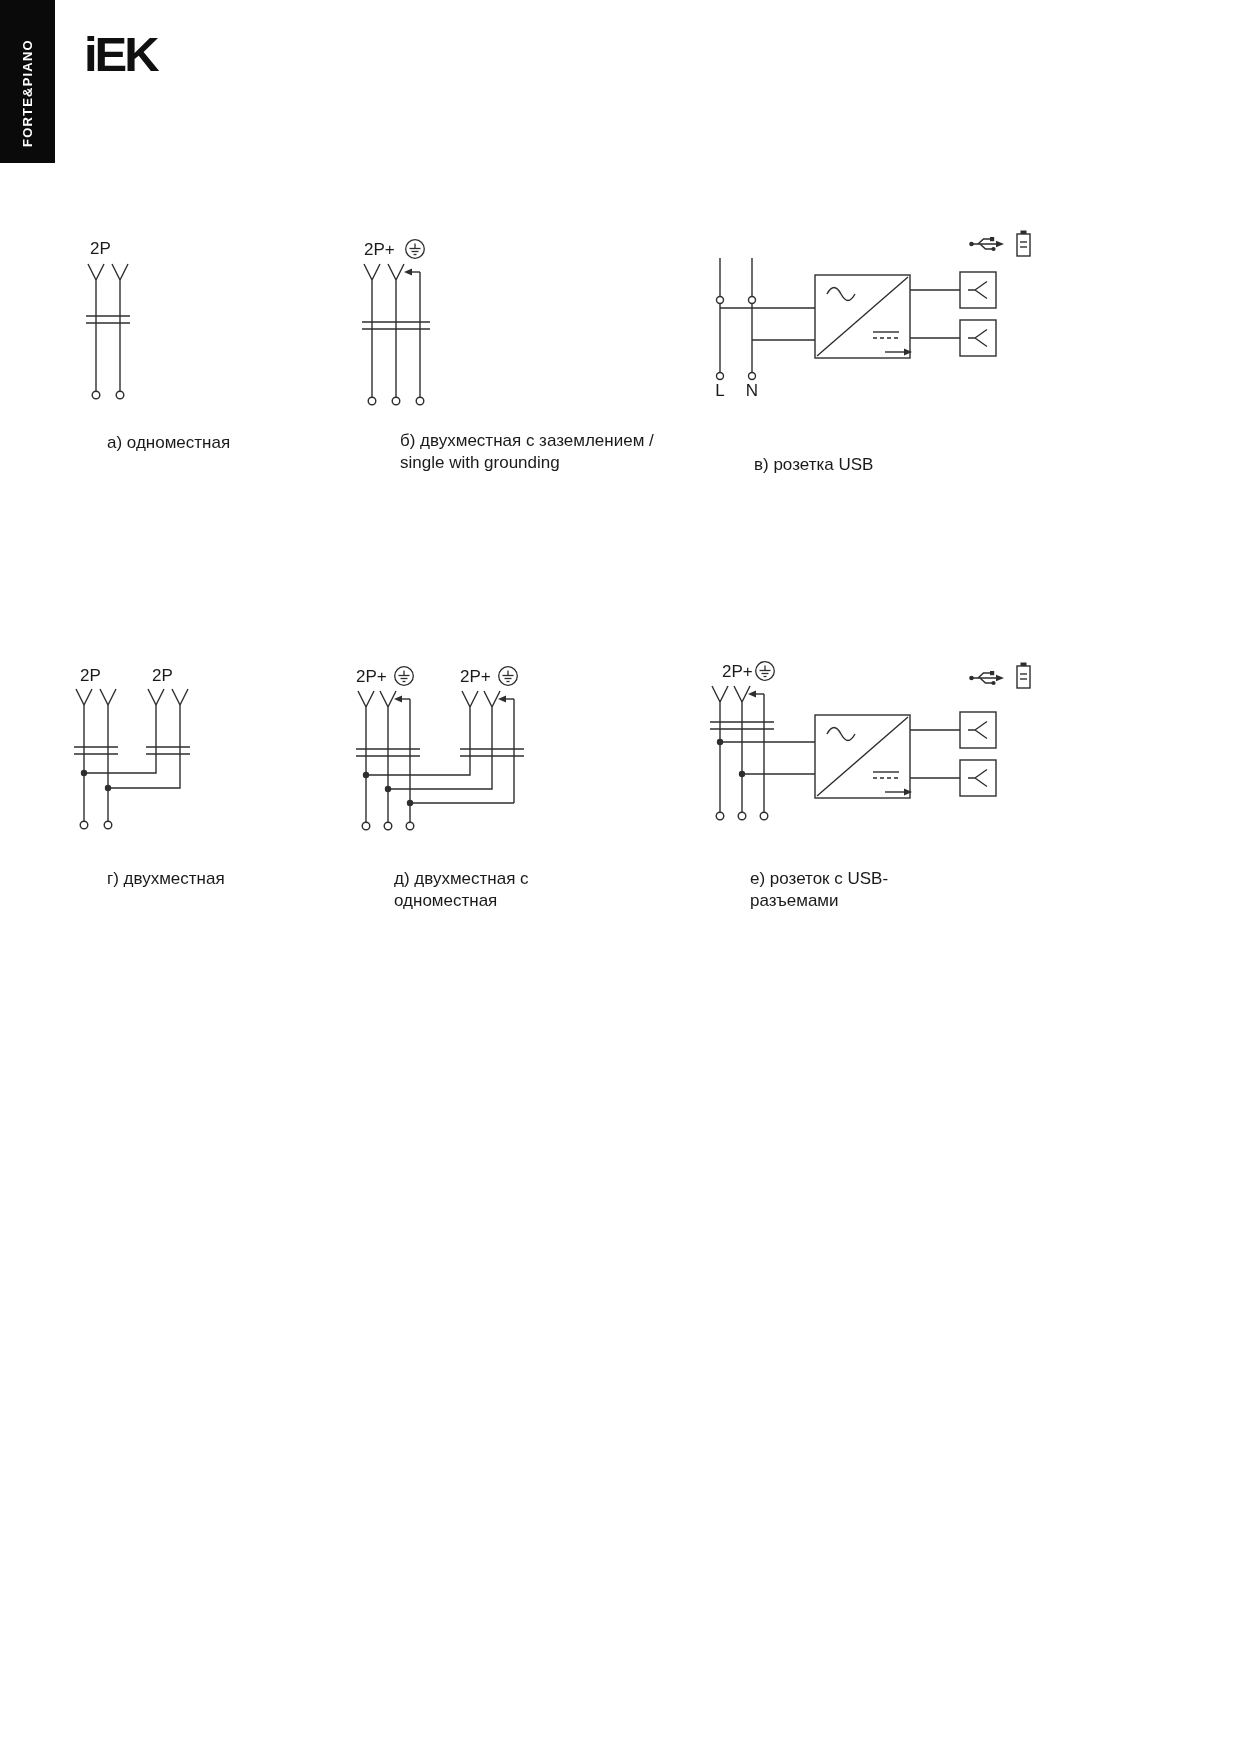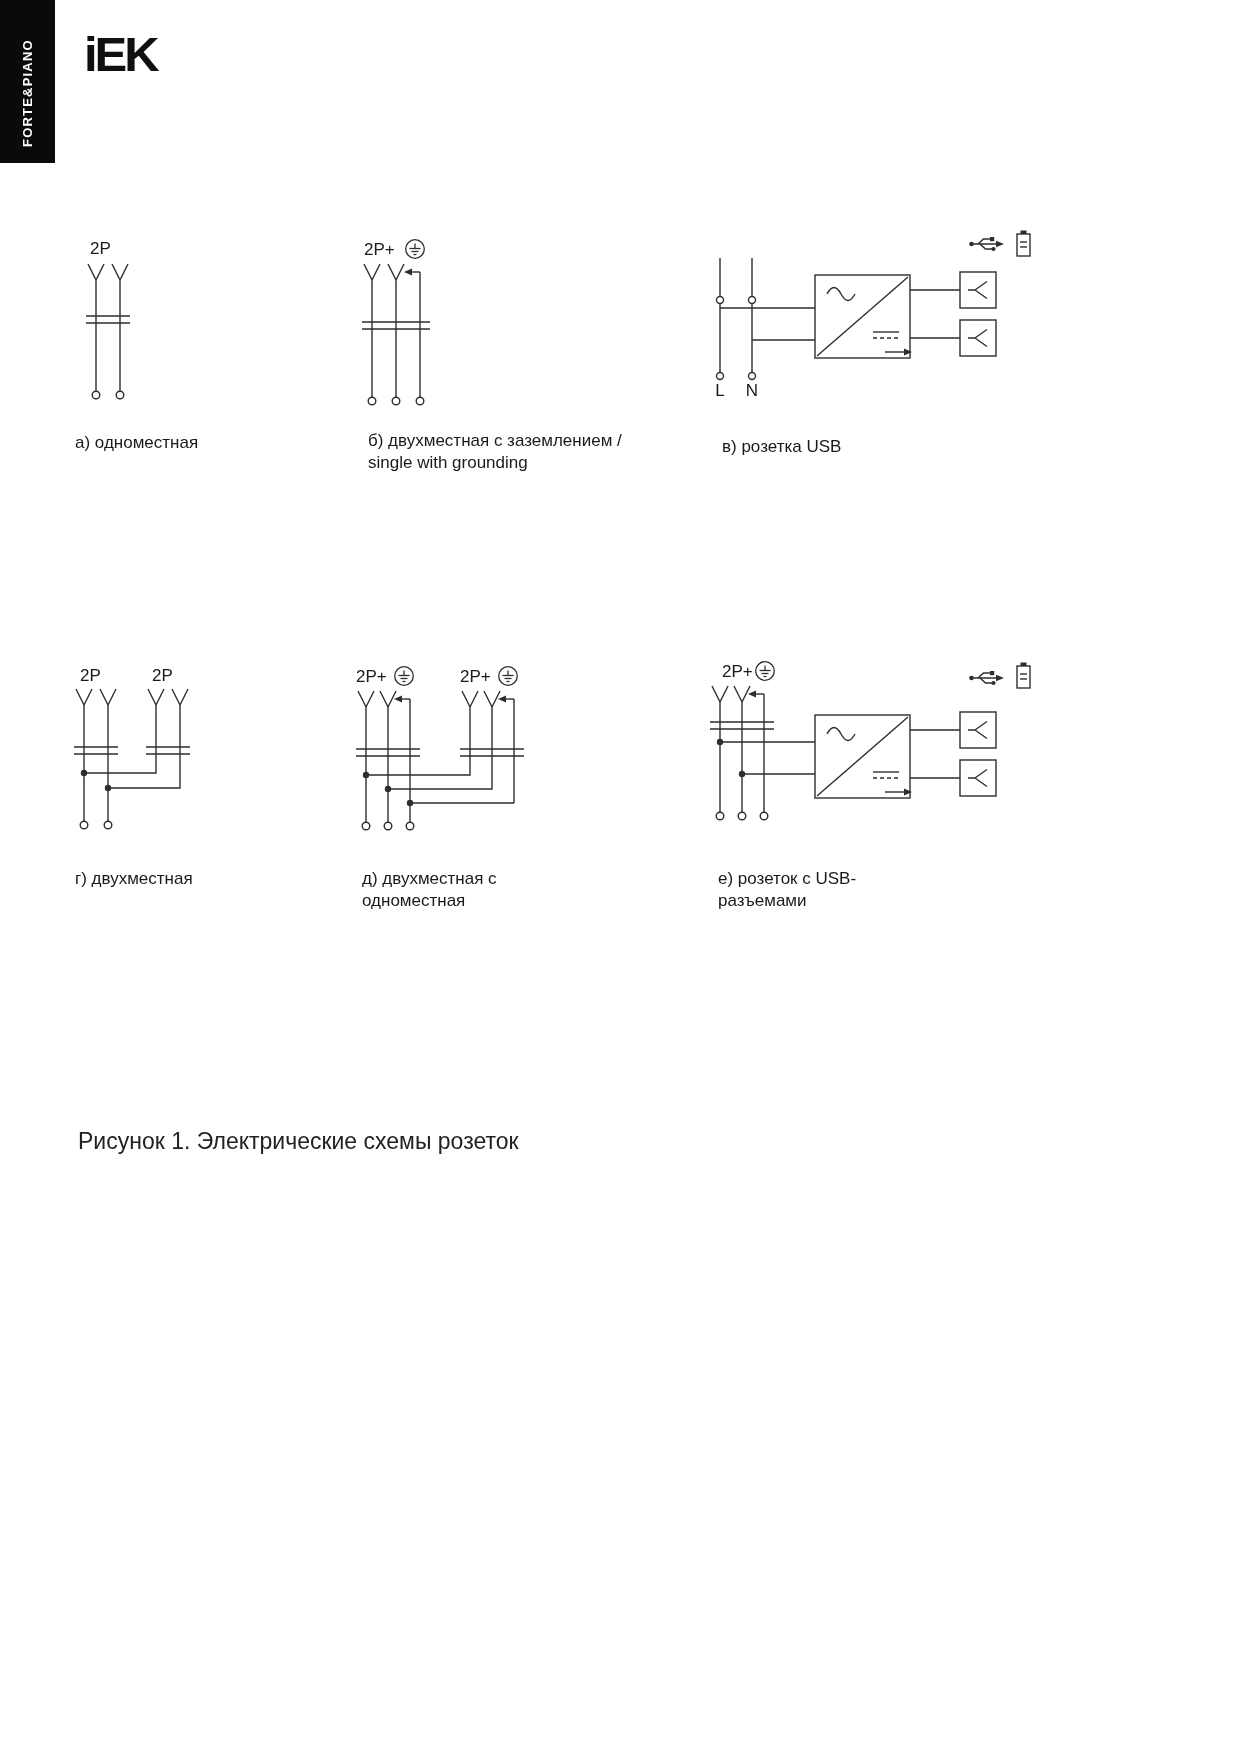--- a/index.html
+++ b/index.html
@@ -22,21 +22,21 @@
     color:#ffffff;font-size:13px;letter-spacing:1.2px;
     white-space:nowrap;font-weight:bold;
   }
   .logo{
     position:absolute;left:84px;top:30px;
     font-size:49px;font-weight:900;letter-spacing:-3px;
     color:#101010;line-height:1;
   }
   .fig{position:absolute;text-align:center;}
   .cap{
-    position:absolute;font-size:17px;line-height:1.3;color:#1a1a1a;
+    position:absolute;font-size:17px;line-height:1.3;color:#1a1a1a;margin-left:32px;
   }
   .figure-caption{
     position:absolute;left:78px;top:1128px;
     font-size:23px;color:#222;
   }
   svg text{
     font-family:"Liberation Sans",sans-serif;
     font-size:17px;fill:#1a1a1a;
   }
 </style>
@@ -141,21 +141,21 @@
         <rect x="255" y="92" width="36" height="36"></rect>
         <path d="M263,62 h7 M270,62 l12,-8.5 M270,62 l12,8.5"></path>
         <path d="M263,110 h7 M270,110 l12,-8.5 M270,110 l12,8.5"></path>
       </g>
       <text x="15" y="168" text-anchor="middle">L</text>
       <text x="47" y="168" text-anchor="middle">N</text>
       <use href="#sym-usb" transform="translate(263,6)"></use>
       <use href="#sym-batt" transform="translate(311,2)"></use>
     </svg>
   </div>
-  <div class="cap" style="left:722px;top:436px;width:250px">в) розетка USB</div>
+  <div class="cap" style="left:722px;top:454px;width:250px">в) розетка USB</div>
 
   <div class="fig" style="left:68px;top:665px">
     <svg width="195" height="185">
       <g stroke="#2e2e2e" stroke-width="1.4" fill="none">
         <path d="M16,40 L8,24 M16,40 L24,24"></path>
         <path d="M40,40 L32,24 M40,40 L48,24"></path>
         <path d="M88,40 L80,24 M88,40 L96,24"></path>
         <path d="M112,40 L104,24 M112,40 L120,24"></path>
         <line x1="16" y1="40" x2="16" y2="156"></line>
         <line x1="40" y1="40" x2="40" y2="156"></line>
@@ -247,15 +247,14 @@
         <circle cx="59" cy="158" r="3.8" fill="#fff"></circle>
       </g>
       <text x="17" y="19">2P+</text>
       <use href="#sym-gnd" transform="translate(50,3)"></use>
       <use href="#sym-usb" transform="translate(263,10)"></use>
       <use href="#sym-batt" transform="translate(311,4)"></use>
     </svg>
   </div>
   <div class="cap" style="left:718px;top:868px;width:155px">е) розеток с USB-разъемами</div>
 
-  <div class="figure-caption">Рисунок 1. Электрические схемы розеток</div>
 
 </div>
 
 </body></html>

